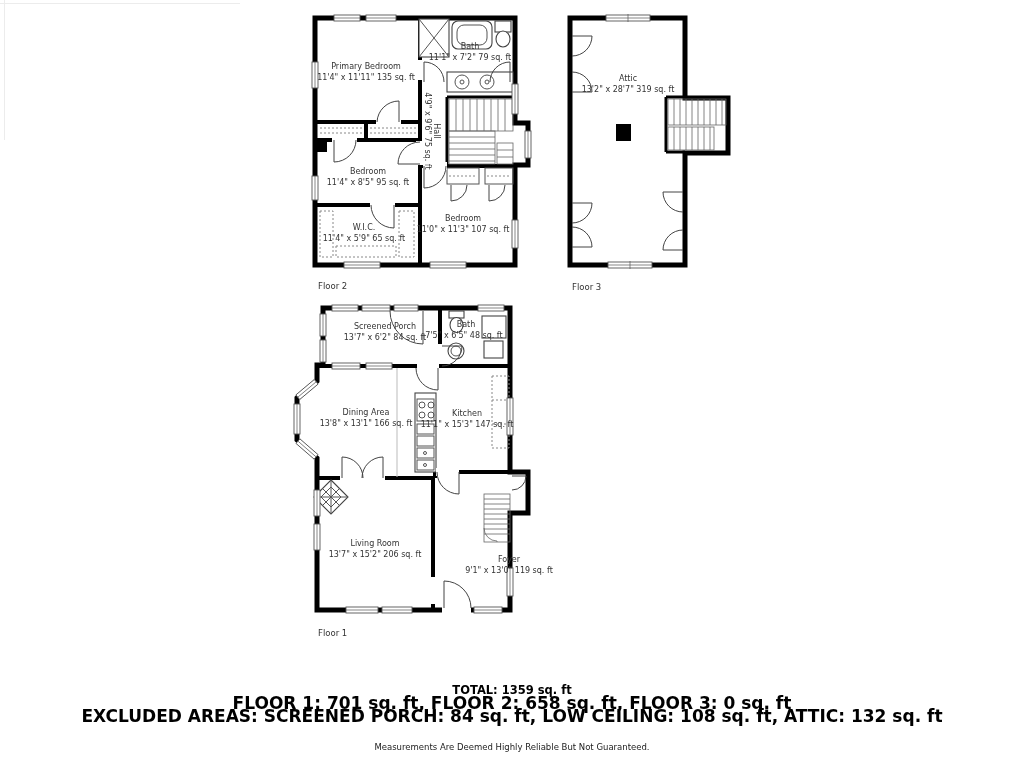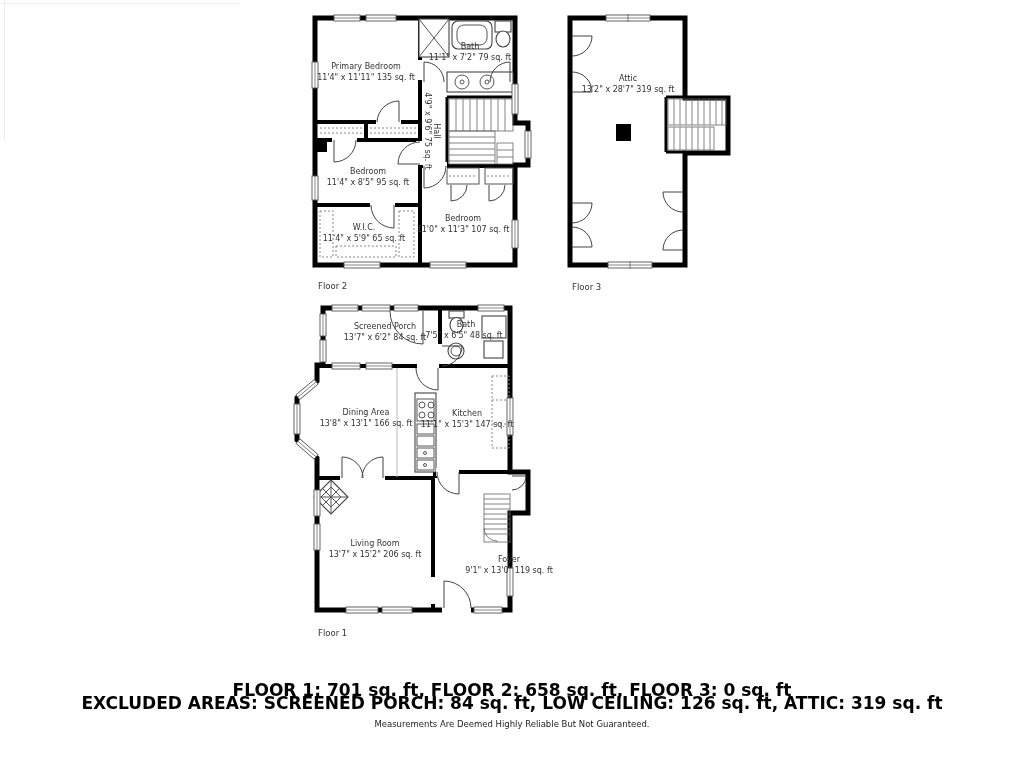--- a/index.html
+++ b/index.html
@@ -21,21 +21,21 @@
   .winline{stroke:#555555;stroke-width:0.7;}
   .gap{fill:#ffffff;stroke:none;}
   .chimney{fill:#000000;stroke:none;}
   .soft{stroke:#bbbbbb;stroke-width:1;fill:none;}
   .lbl{font-family:"DejaVu Sans",sans-serif;font-size:8px;fill:#333333;text-anchor:middle;}
   .flb{font-family:"DejaVu Sans",sans-serif;font-size:8.5px;fill:#333333;text-anchor:start;}
   
   .summary{position:absolute;left:0;top:684px;width:1024px;text-align:center;color:#000;}
   .summary .tot{font-size:11.5px;font-weight:bold;line-height:13px;}
   .summary .ln{font-size:17px;line-height:13px;font-weight:bold;}
-  .summary .disc{font-size:8.5px;line-height:10px;margin-top:9px;color:#222;}
+  .summary .disc{font-size:8.5px;line-height:10px;margin-top:19px;color:#222;}
 </style>
 </head>
 <body>
 
 <div id="stage">
   <div class="hair-left"></div>
   <div class="hair-top"></div>
 
   <svg width="1024" height="768" viewBox="0 0 1024 768">
 
@@ -300,17 +300,18 @@
       <text class="lbl" x="467" y="427">11'1" x 15'3" 147 sq. ft</text>
       <text class="lbl" x="375" y="546">Living Room</text>
       <text class="lbl" x="375" y="557">13'7" x 15'2" 206 sq. ft</text>
       <text class="lbl" x="509" y="562">Foyer</text>
       <text class="lbl" x="509" y="573">9'1" x 13'0" 119 sq. ft</text>
       <text class="flb" x="318" y="636">Floor 1</text>
     </g>
   </svg>
 
   <div class="summary">
+    <div class="tot">TOTAL: 1359 sq. ft</div>
     <div class="ln">FLOOR 1: 701 sq. ft, FLOOR 2: 658 sq. ft, FLOOR 3: 0 sq. ft</div>
-    <div class="ln">EXCLUDED AREAS: SCREENED PORCH: 84 sq. ft, LOW CEILING: 126 sq. ft, ATTIC: 319 sq. ft</div>
+    <div class="ln">EXCLUDED AREAS: SCREENED PORCH: 84 sq. ft, LOW CEILING: 108 sq. ft, ATTIC: 132 sq. ft</div>
     <div class="disc">Measurements Are Deemed Highly Reliable But Not Guaranteed.</div>
   </div>
 </div>
 
 </body></html>

